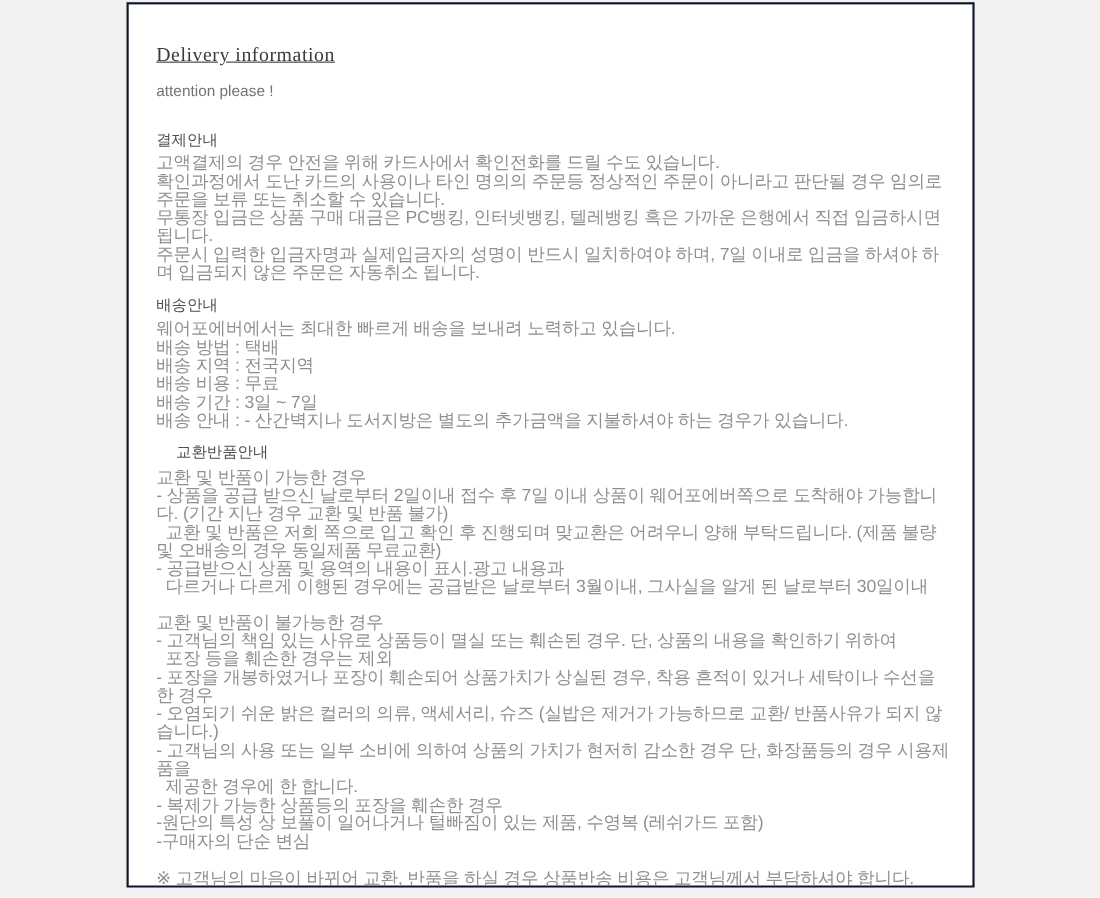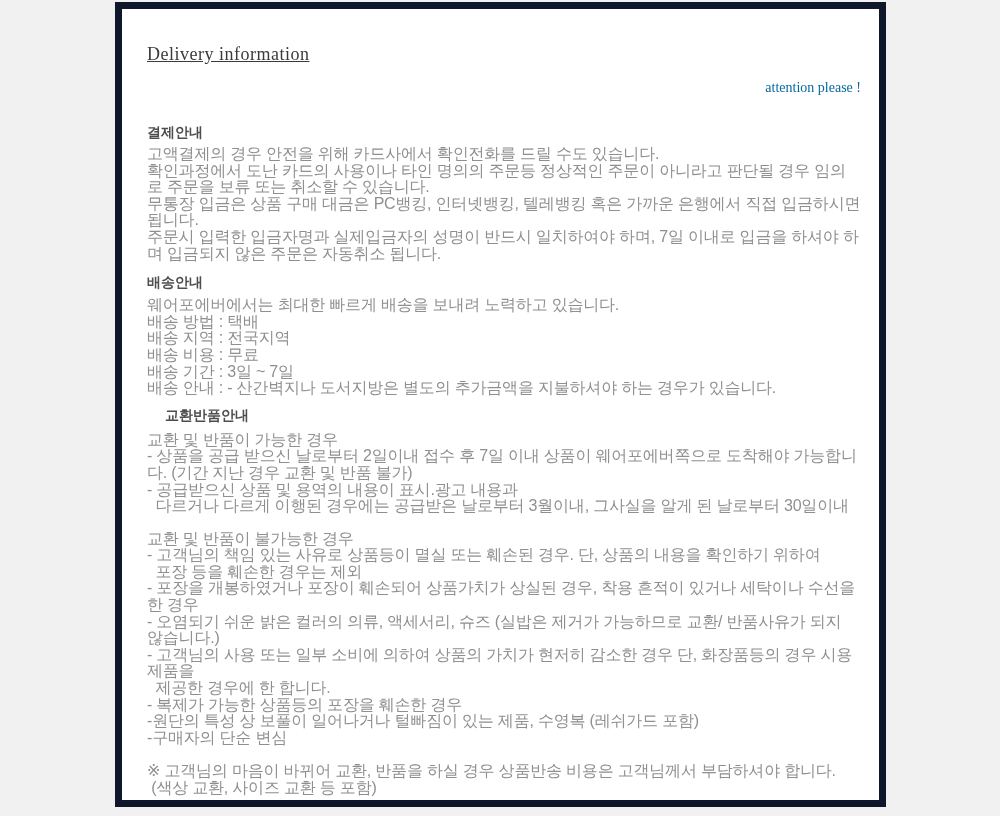--- a/index.html
+++ b/index.html
@@ -7,45 +7,44 @@
     padding: 0;
     background: #f1f1f1;
     font-family: "Liberation Sans", "DejaVu Sans", sans-serif;
   }
   .panel {
     box-sizing: border-box;
     width: 771px;
     height: 805px;
     margin: 2px 0 0 115px;
     background: #ffffff;
-    border: 7px solid #0f172a;
+    border: 2px solid #0f172a;
     padding: 34px 18px 0 25px;
     overflow: hidden;
   }
   .page-title {
     font-family: "Liberation Serif", "DejaVu Serif", serif;
     font-size: 18px;
     font-weight: normal;
     color: #3b3b3b;
     text-decoration: underline;
     letter-spacing: 0.5px;
     margin: 0;
     line-height: 22px;
   }
   .page-subtitle {
-    font-family: Liberation Serif, serif;
+    font-family: Liberation Sans, sans-serif;
     font-size: 14px;
-    color: #0369a1;
+    color: #737373;
     margin: 14px 0 0 0;
     line-height: 17px;
-    text-align: right;
   }
   .sec-heading {
     font-size: 14px;
-    font-weight: bold;
+    font-weight: normal;
     color: #4e4e4e;
     margin: 0;
     line-height: 16px;
   }
   .sec-payment .sec-heading   { margin-top: 28px; margin-bottom: 6px; }
   .sec-shipping .sec-heading  { margin-top: 12px; margin-bottom: 7px; }
   .sec-exchange .sec-heading  { margin-top: 10px; margin-bottom: 9px; margin-left: 18px; }
   .sec-contact .sec-heading   { margin-top: 14px; margin-bottom: 3px; font-size: 13px; color: #565656; }
   .line {
     font-size: 16px;
@@ -81,20 +80,21 @@
     <div class="line">배송 비용 : 무료</div>
     <div class="line">배송 기간 : 3일 ~ 7일</div>
     <div class="line">배송 안내 : - 산간벽지나 도서지방은 별도의 추가금액을 지불하셔야 하는 경우가 있습니다.</div>
   </section>
 
   <section class="sec-exchange">
     <h2 class="sec-heading">교환반품안내</h2>
 
     <div class="line">교환 및 반품이 가능한 경우</div>
     <div class="line">- 상품을 공급 받으신 날로부터 2일이내 접수 후 7일 이내 상품이 웨어포에버쪽으로 도착해야 가능합니다. (기간 지난 경우 교환 및 반품 불가)</div>
+    <div class="line">  교환 및 반품은 저희 쪽으로 입고 확인 후 진행되며 맞교환은 어려우니 양해 부탁드립니다. (제품 불량 및 오배송의 경우 동일제품 무료교환)</div>
     <div class="line">- 공급받으신 상품 및 용역의 내용이 표시.광고 내용과</div>
     <div class="line">  다르거나 다르게 이행된 경우에는 공급받은 날로부터 3월이내, 그사실을 알게 된 날로부터 30일이내</div>
 
     <div class="gap"></div>
 
     <div class="line">교환 및 반품이 불가능한 경우</div>
     <div class="line">- 고객님의 책임 있는 사유로 상품등이 멸실 또는 훼손된 경우. 단, 상품의 내용을 확인하기 위하여</div>
     <div class="line">  포장 등을 훼손한 경우는 제외</div>
     <div class="line">- 포장을 개봉하였거나 포장이 훼손되어 상품가치가 상실된 경우, 착용 흔적이 있거나 세탁이나 수선을 한 경우</div>
     <div class="line">- 오염되기 쉬운 밝은 컬러의 의류, 액세서리, 슈즈 (실밥은 제거가 가능하므로 교환/ 반품사유가 되지 않습니다.)</div>

